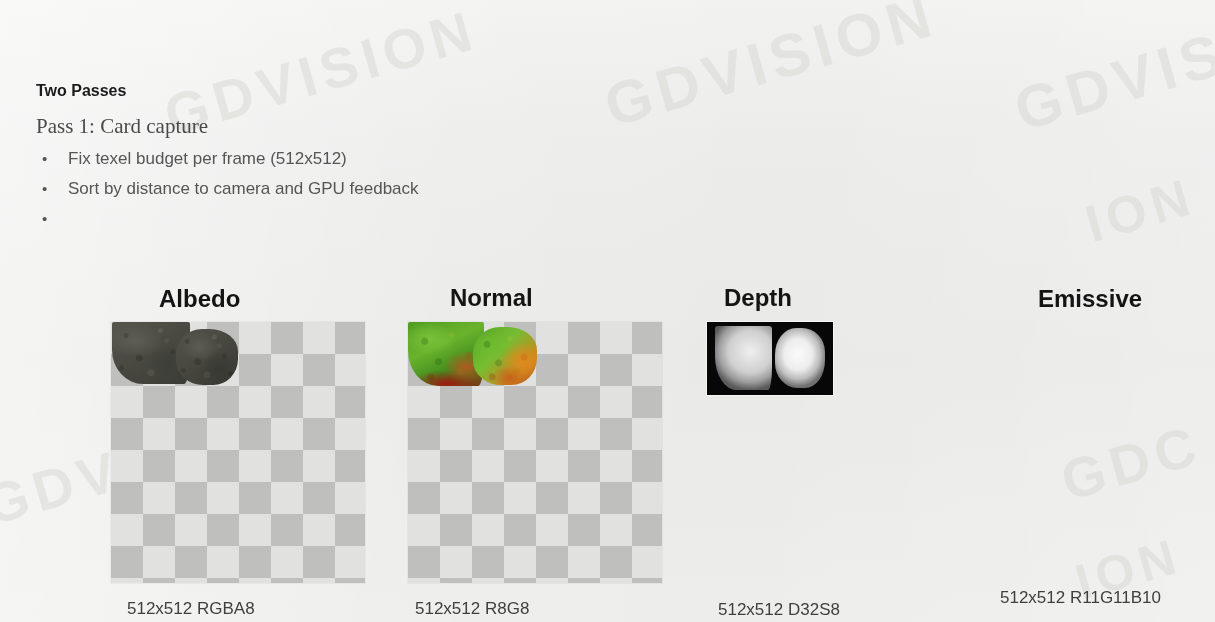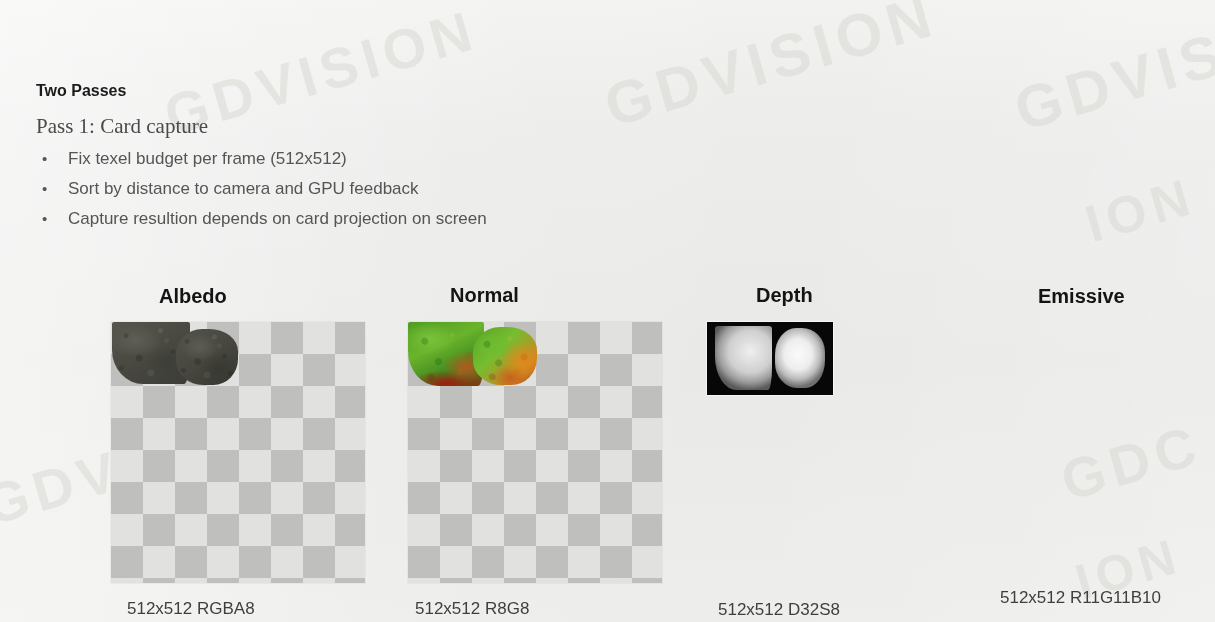--- a/index.html
+++ b/index.html
@@ -90,21 +90,21 @@
     flex: 0 0 26px;
     text-align: left;
     padding-left: 6px;
     color: #555555;
     font-size: 15px;
   }
 
   
   .col-head {
     position: absolute;
-    font-size: 20px;
+    font-size: 24px;
     font-weight: 700;
     color: #141414;
   }
   .col-cap {
     position: absolute;
     font-size: 17px;
     color: #3f3f3f;
     white-space: nowrap;
   }
 
@@ -230,27 +230,26 @@
     <div class="bullet">
       <span class="dot">•</span>
       <span>Fix texel budget per frame (512x512)</span>
     </div>
     <div class="bullet">
       <span class="dot">•</span>
       <span>Sort by distance to camera and GPU feedback</span>
     </div>
     <div class="bullet">
       <span class="dot">•</span>
-      <span>Capture resultion depends on card projection on screen</span>
     </div>
   </div>
 
   <div class="col-head" style="left:159px; top:285px;">Albedo</div>
   <div class="col-head" style="left:450px; top:284px;">Normal</div>
-  <div class="col-head" style="left:756px; top:284px;">Depth</div>
+  <div class="col-head" style="left:724px; top:284px;">Depth</div>
   <div class="col-head" style="left:1001px; top:285px;margin-left:37px;">Emissive</div>
 
   <div class="checker" style="left:111px; top:322px; width:254px; height:261px;"></div>
   <div class="tile alb-a soft" style="left:112px; top:322px; width:78px; height:62px;">
     <div class="grain"></div>
   </div>
   <div class="tile alb-b soft" style="left:176px; top:329px; width:62px; height:56px;">
     <div class="grain"></div>
   </div>
 

